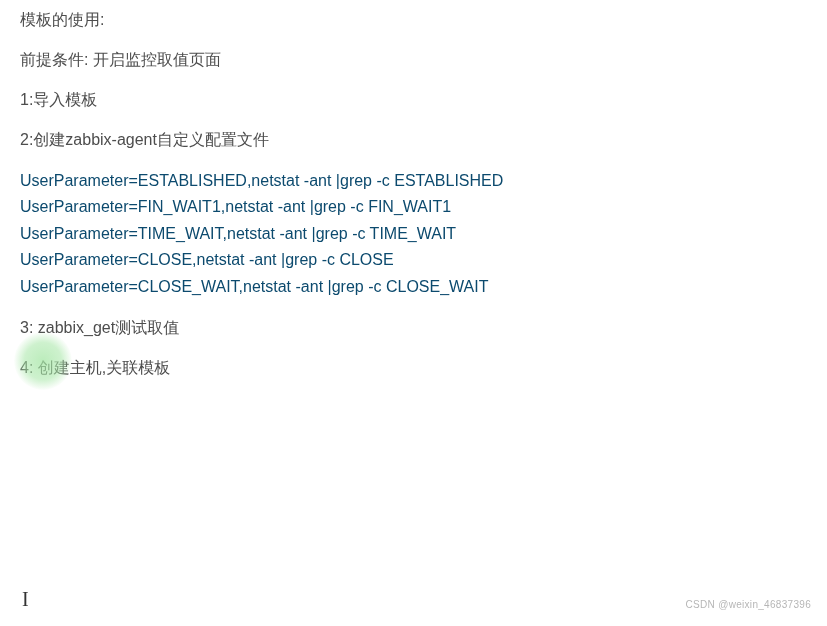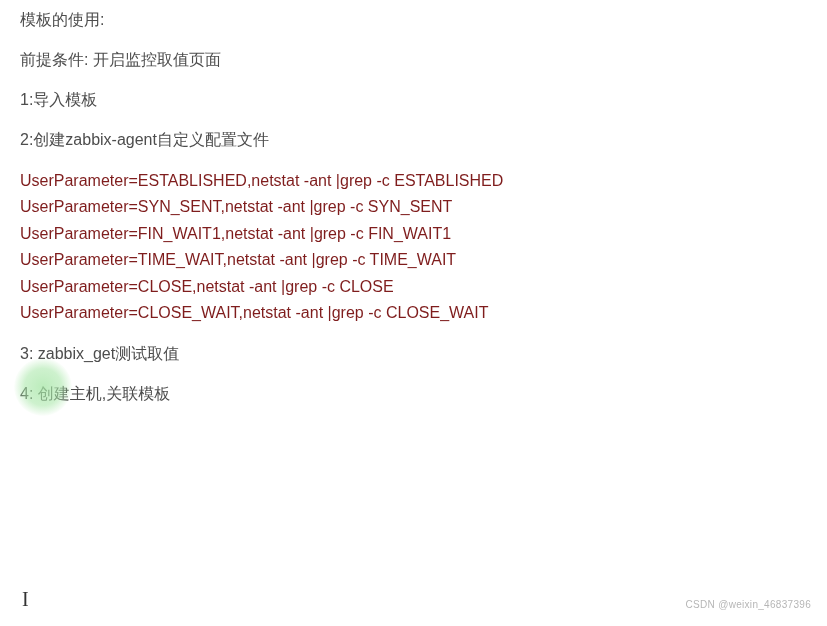--- a/index.html
+++ b/index.html
@@ -20,21 +20,21 @@
     }
     .line {
       margin-bottom: 16px;
     }
     .code-block {
       margin-bottom: 16px;
     }
     .code-line {
       line-height: 1.65;
       font-size: 16px;
-      color: #7f1d1d;
+      color: #0c4a6e;
     }
     .highlight-circle {
       position: absolute;
       left: -6px;
       bottom: -10px;
       width: 58px;
       height: 58px;
       background: radial-gradient(circle, rgba(165, 230, 165, 0.75) 0%, rgba(165, 230, 165, 0.55) 45%, rgba(165, 230, 165, 0) 72%);
       border-radius: 50%;
       pointer-events: none;
@@ -67,21 +67,20 @@
 <div class="line">模板的使用:</div>
 
 <div class="line">前提条件:  开启监控取值页面</div>
 
 <div class="line">1:导入模板</div>
 
 <div class="line">2:创建zabbix-agent自定义配置文件</div>
 
 <div class="code-block">
   <div class="code-line">UserParameter=ESTABLISHED,netstat -ant |grep -c ESTABLISHED</div>
-  <div class="code-line">UserParameter=SYN_SENT,netstat -ant |grep -c SYN_SENT</div>
   <div class="code-line">UserParameter=FIN_WAIT1,netstat -ant |grep -c FIN_WAIT1</div>
   <div class="code-line">UserParameter=TIME_WAIT,netstat -ant |grep -c TIME_WAIT</div>
   <div class="code-line">UserParameter=CLOSE,netstat -ant |grep -c CLOSE</div>
   <div class="code-line">UserParameter=CLOSE_WAIT,netstat -ant |grep -c CLOSE_WAIT</div>
 </div>
 
 <div class="line">3:  zabbix_get测试取值</div>
 
 <div class="step4-wrap">
   <div class="highlight-circle"></div>

